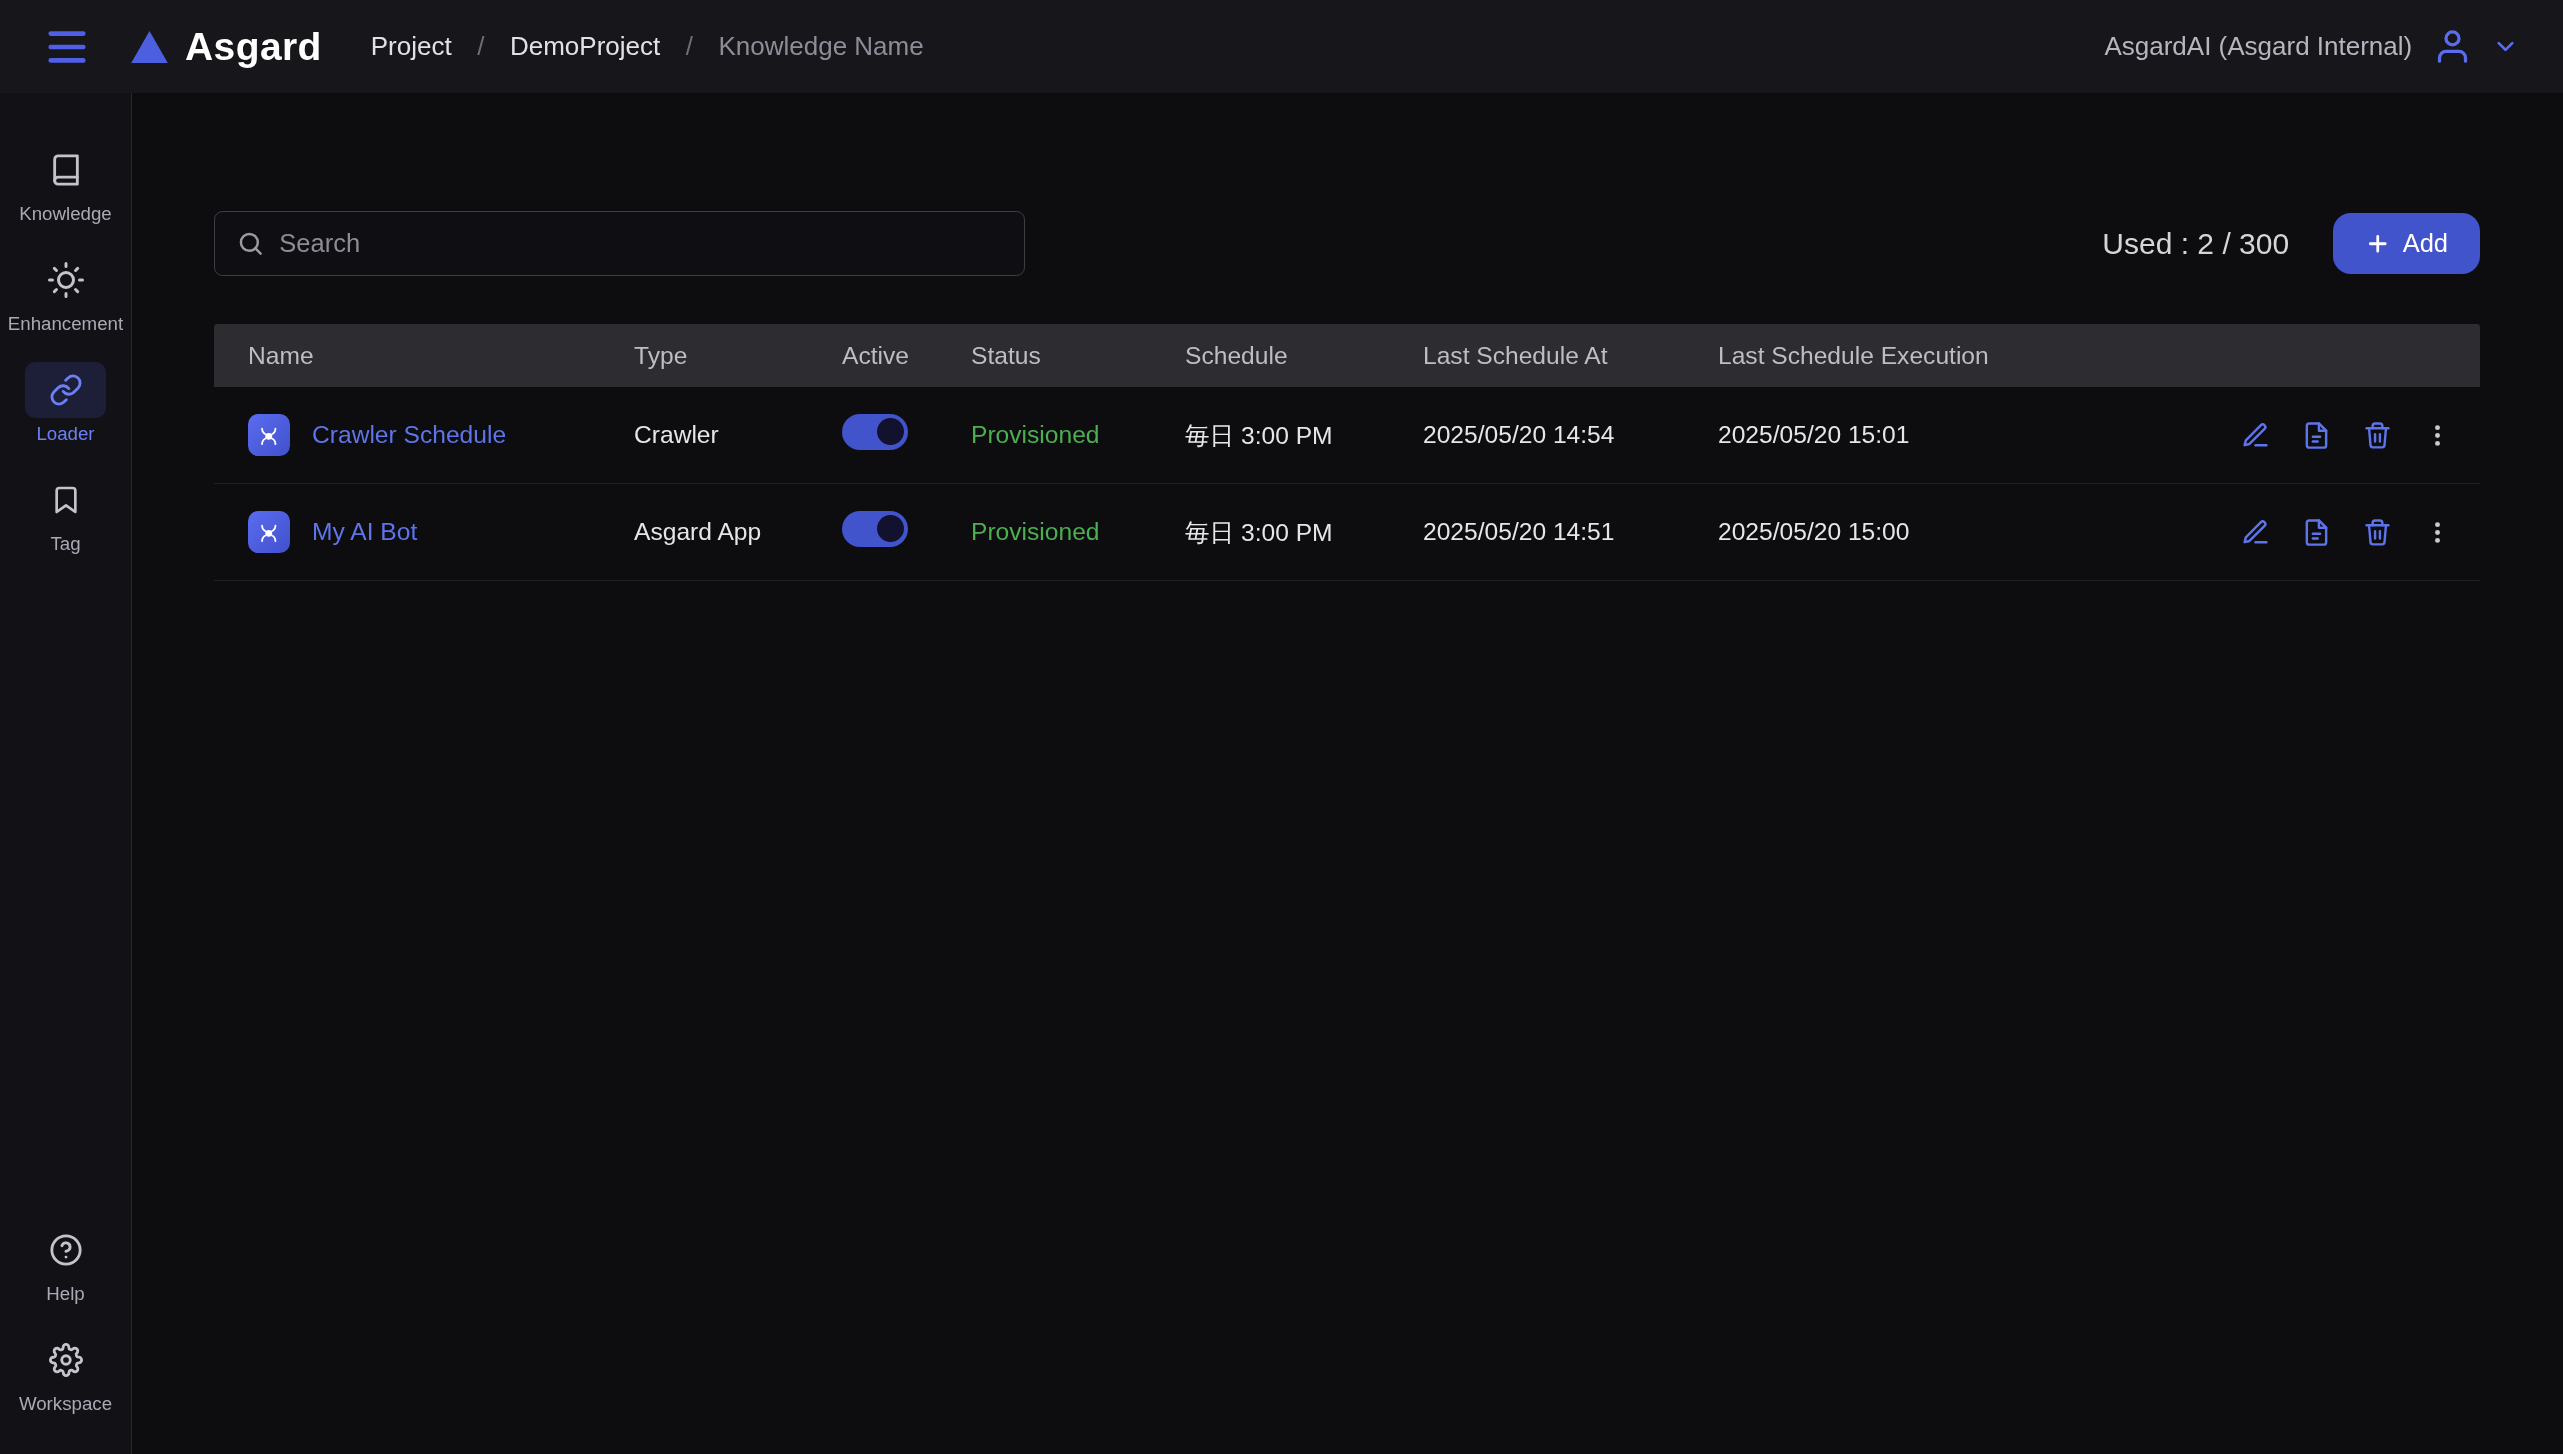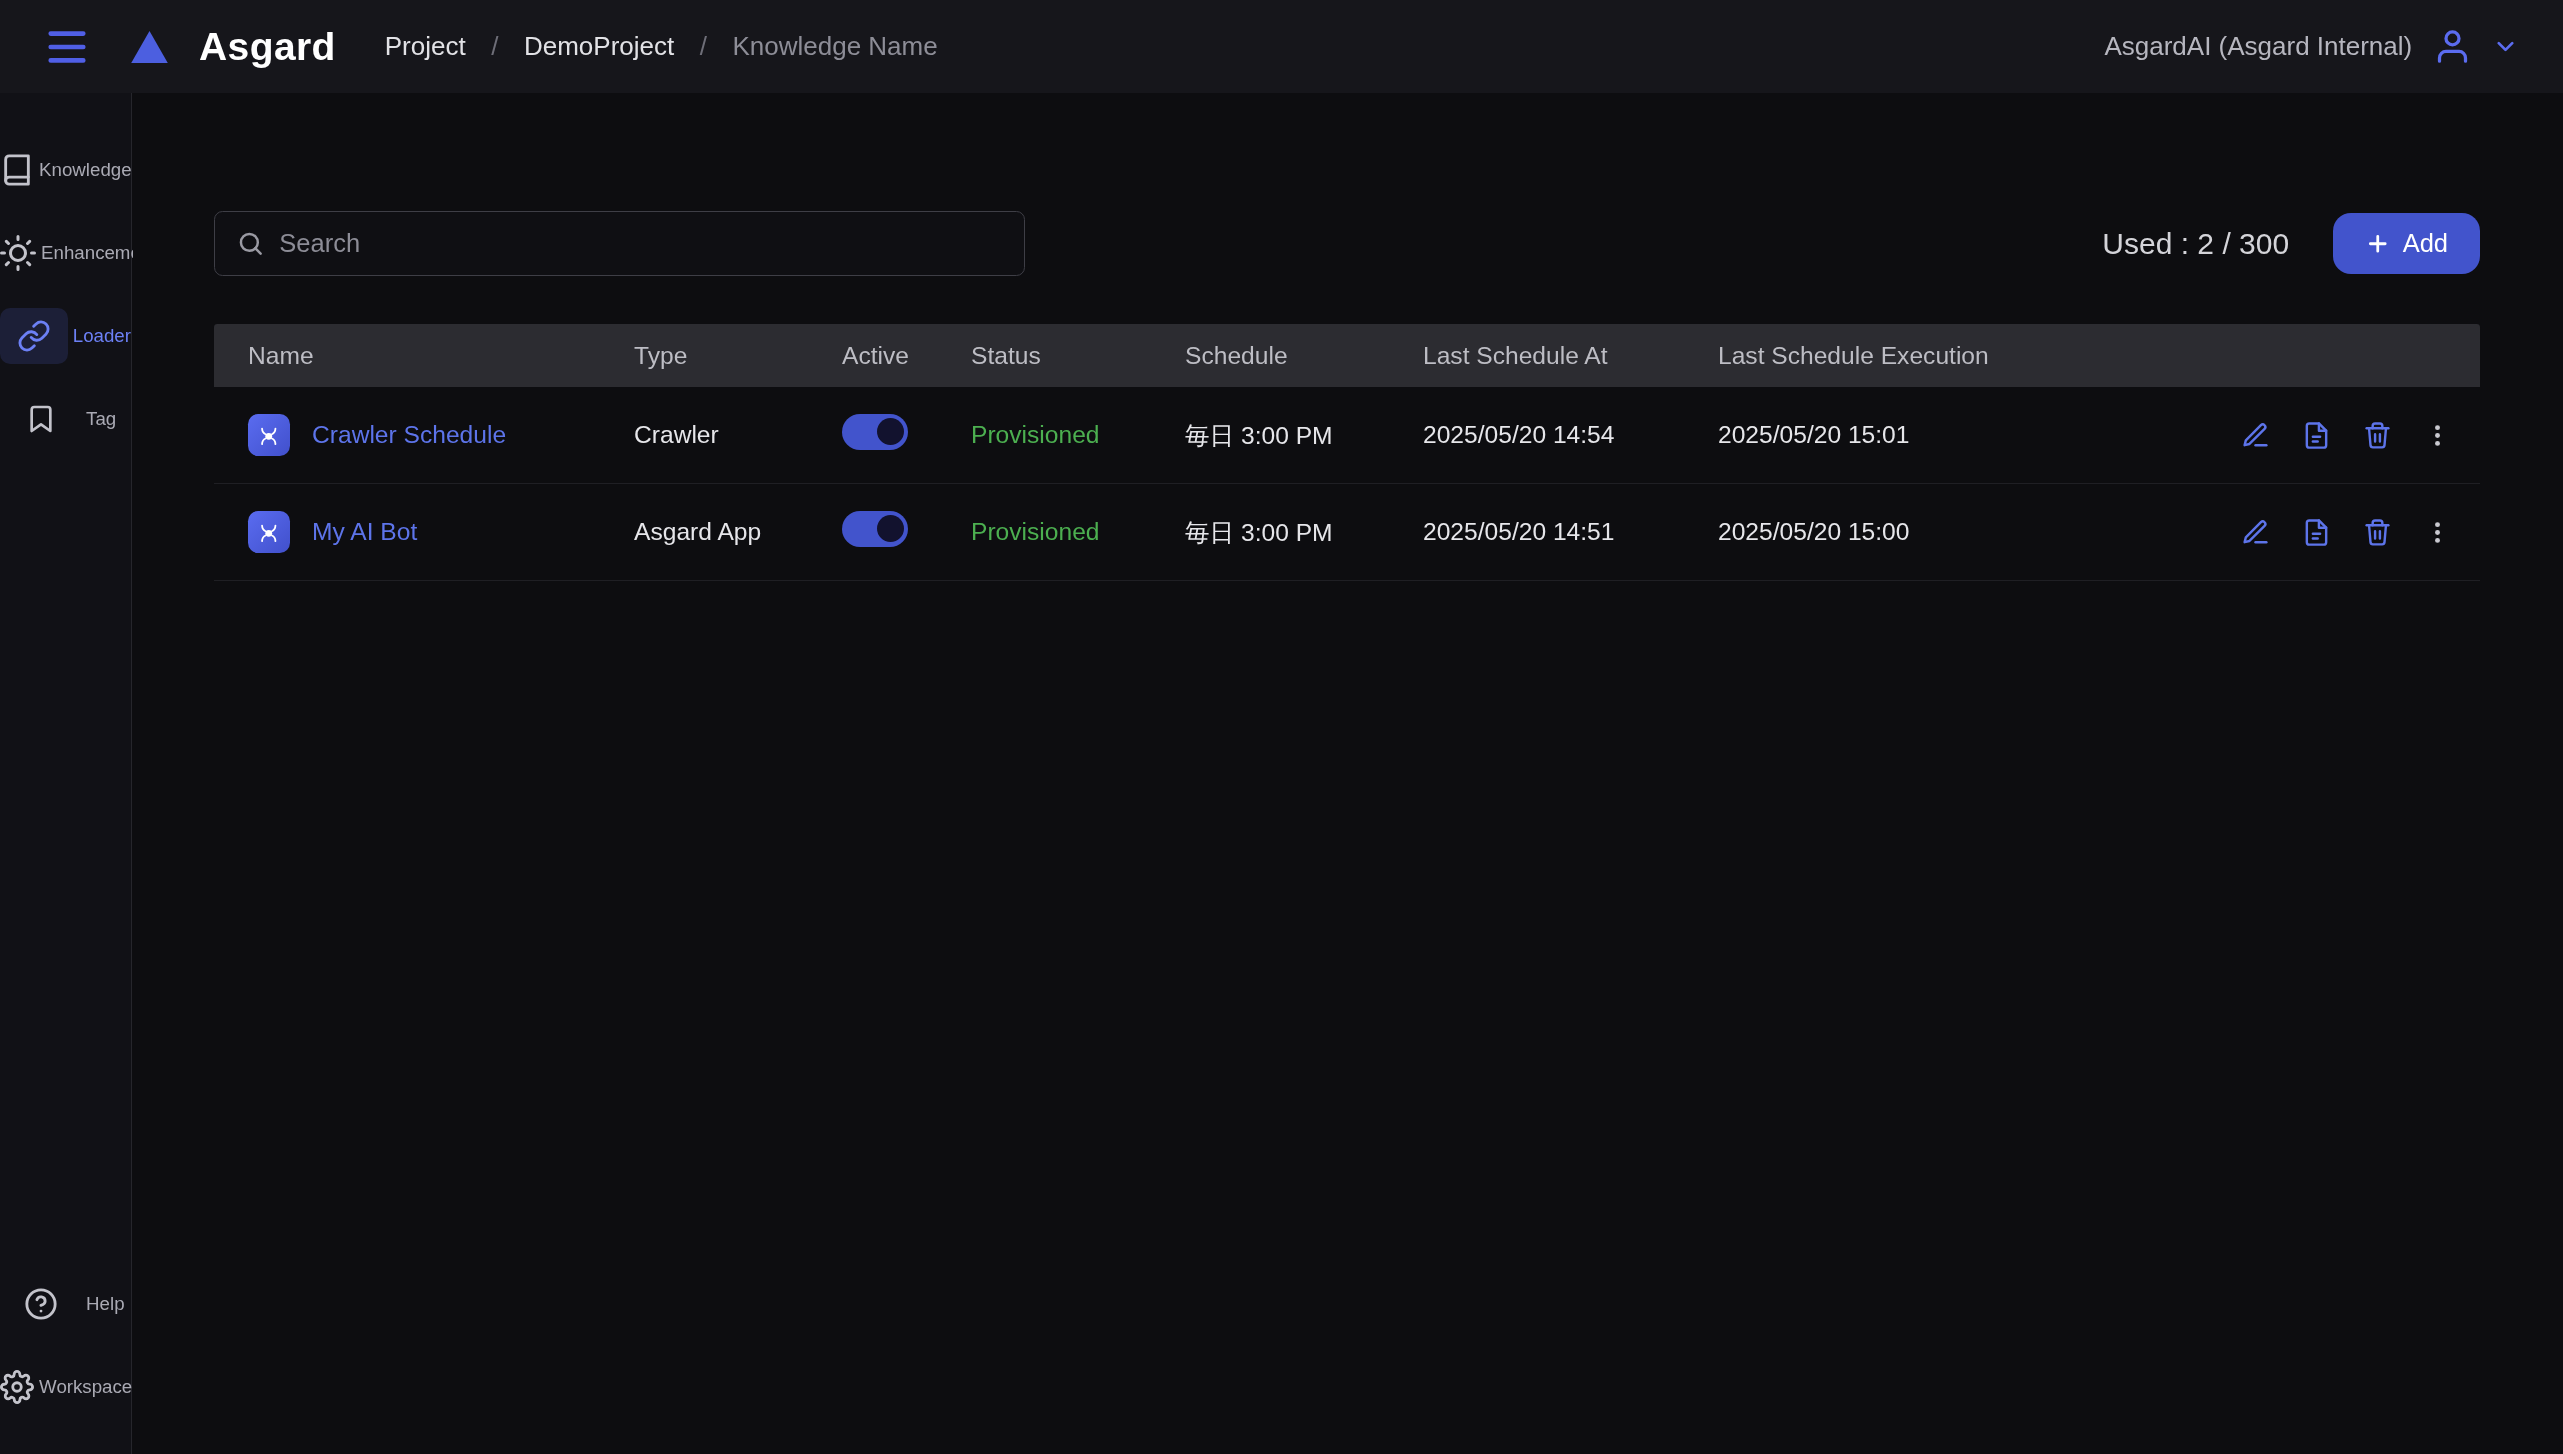--- a/index.html
+++ b/index.html
@@ -4,35 +4,35 @@
 <style>
   * { margin:0; padding:0; box-sizing:border-box; }
   html,body { width:2563px; height:1455px; }
   body { background:#0d0d10; font-family:"Liberation Sans", sans-serif; color:#e8e8ea; overflow:hidden; position:relative; }
   svg { display:block; }
   a { text-decoration:none; }
 
   
   .header { position:absolute; top:0; left:0; width:2563px; height:93px; background:#16161b; display:flex; align-items:center; padding:0 44px; z-index:5; }
   .hamburger { color:#505fe6; cursor:pointer; flex:none; }
-  .logo { display:flex; align-items:center; gap:31px; margin-left:41px; cursor:pointer; }
+  .logo { display:flex; align-items:center; gap:17px; margin-left:41px; cursor:pointer; }
   .logo-text { font-size:39px; font-weight:700; color:#ffffff; letter-spacing:0.4px; }
   .breadcrumb { display:flex; align-items:center; gap:25.5px; margin-left:49px; font-size:26px; }
   .crumb { color:#e2e2e6; cursor:pointer; }
   .crumb-sep { color:#6e6e78; }
   .crumb-current { color:#8d8d97; }
   .header-right { margin-left:auto; display:flex; align-items:center; gap:20.4px; cursor:pointer; }
   .account-name { font-size:26px; color:#b6b6bf; }
   .user-icon, .chevron { color:#5b6cf0; }
 
   
   .sidebar { position:absolute; top:93px; left:0; width:132px; height:1361px; background:#111116; border-right:0.8px solid #26262c; display:flex; flex-direction:column; align-items:center; padding:49px 0 39px; }
   .side-nav, .side-footer { display:flex; flex-direction:column; align-items:center; gap:27px; width:100%; }
   .side-footer { margin-top:auto; }
-  .side-item { display:flex; flex-direction:row; align-items:center; gap:5.1px; width:100%; cursor:pointer; }
+  .side-item { display:flex; flex-direction:column; align-items:center; gap:5.1px; width:100%; cursor:pointer; }
   .icon-wrap { width:81px; height:56px; display:flex; align-items:center; justify-content:center; border-radius:10.2px; color:#c3c3cb; }
   .side-item.active .icon-wrap { background:rgba(86,104,232,0.16); color:#6c80f5; }
   .side-label { font-size:18.7px; color:#aaaab4; }
   .side-item.active .side-label { color:#6c80f5; }
 
   
   .main { position:absolute; top:93px; left:133px; width:2430px; height:1361px; padding:65px 83px 0 81px; background:#0d0d10; }
   .page-title { font-size:41px; font-weight:700; color:#ffffff; }
   .toolbar { margin-top:53px; display:flex; align-items:center; }
   .searchbox { width:811px; height:65px; border:0.8px solid #3e3e46; border-radius:8.5px; display:flex; align-items:center; gap:15.3px; padding:4px 22px; background:#0f0f13; }

